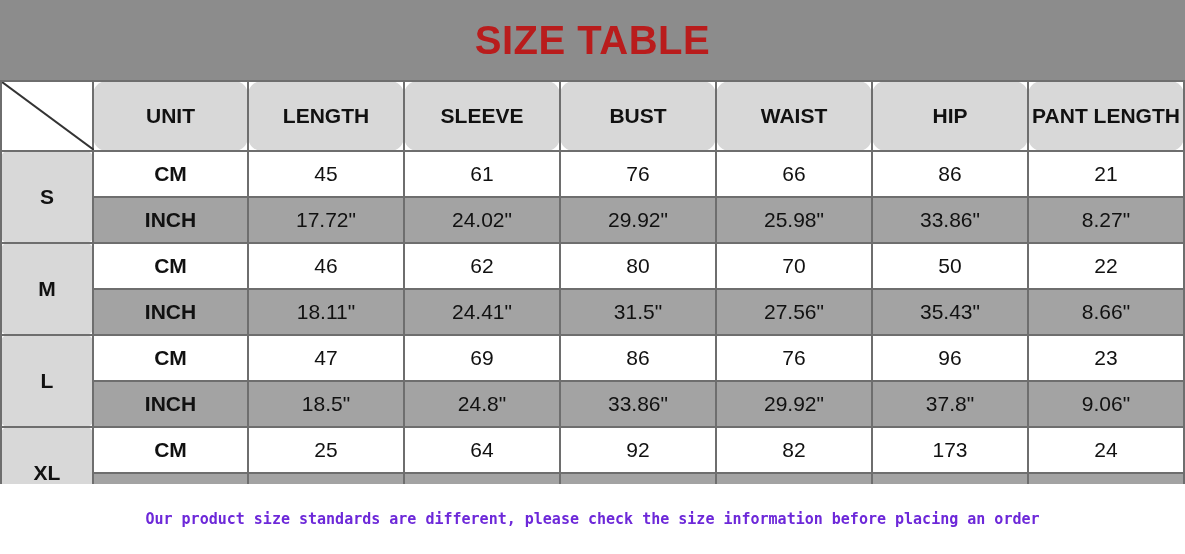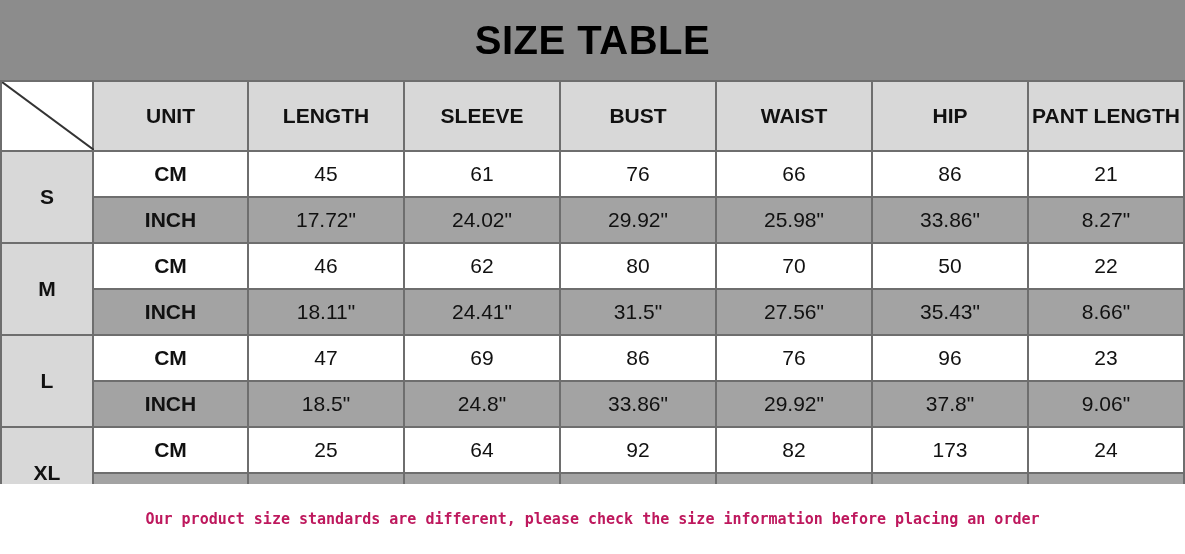--- a/index.html
+++ b/index.html
@@ -33,21 +33,21 @@
     position: absolute;
     left: 0;
     top: 0;
     width: 1185px;
     height: 80px;
     display: flex;
     align-items: center;
     justify-content: center;
     font-size: 40px;
     font-weight: bold;
-    color: #000000;
+    color: #b91c1c;
     letter-spacing: 0.5px;
   }
 
   
   table.size-table {
     position: absolute;
     left: 0;
     top: 80px;
     border-collapse: collapse;
     width: 1185px;
@@ -65,20 +65,21 @@
   col.c-size { width: 92px; }
   col.c-unit { width: 155px; }
   col.c-col  { width: 156px; }
 
   thead th {
     height: 68px;
     background: #d8d8d8;
     font-weight: bold;
     font-size: 22px;
     line-height: 26px;
+    border-radius: 14px;
   }
   th.corner {
     background: #ffffff;
     padding: 0;
     position: relative;
   }
   th.corner svg {
     display: block;
   }
 
@@ -88,20 +89,21 @@
     font-size: 22px;
   }
   td.unit-cell {
     background: #ffffff;
     font-weight: bold;
     font-size: 22px;
   }
   tr.cm-row td {
     height: 44px;
     background: #ffffff;
+    border-radius: 7px;
   }
   tr.inch-row td {
     height: 44px;
     background: #a3a3a3;
   }
   tr.cm-row td.size-cell {
     background: #d8d8d8;
   }
 
   
@@ -110,21 +112,21 @@
     left: 0;
     top: 484px;
     width: 1185px;
     height: 70px;
     display: flex;
     align-items: center;
     justify-content: center;
     font-family: "DejaVu Sans Mono", monospace;
     font-size: 15px;
     font-weight: bold;
-    color: #be185d;
+    color: #6d28d9;
     background: #ffffff;
     text-align: center;
   }
 </style>
 </head>
 <body>
 
 <div class="sheet">
 
   <div class="title-band"></div>

